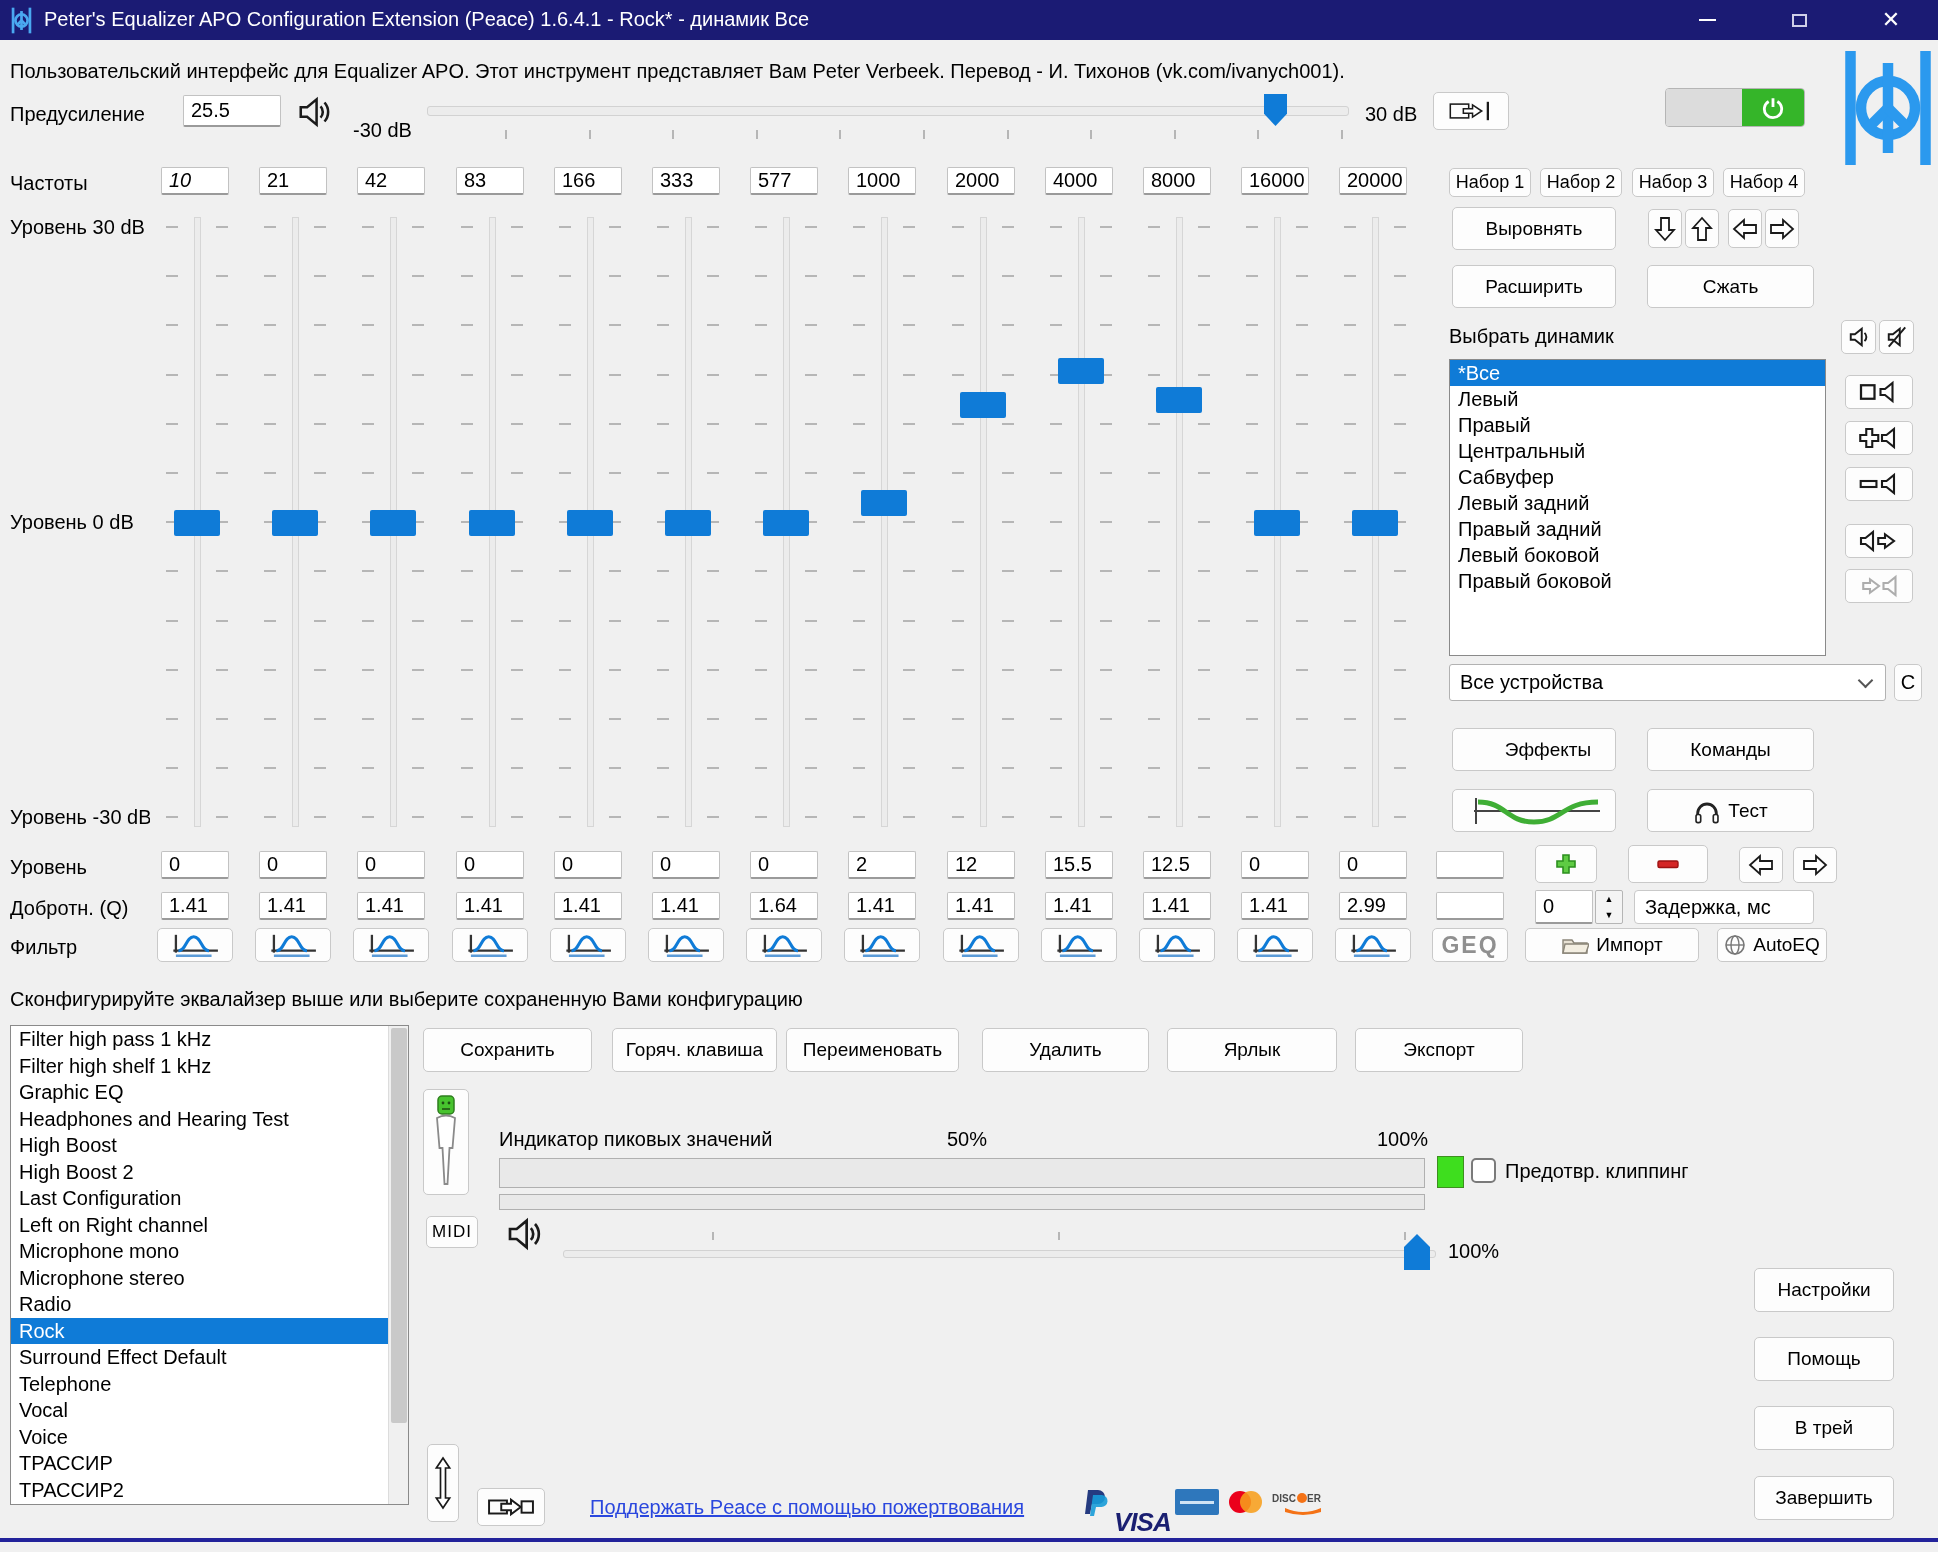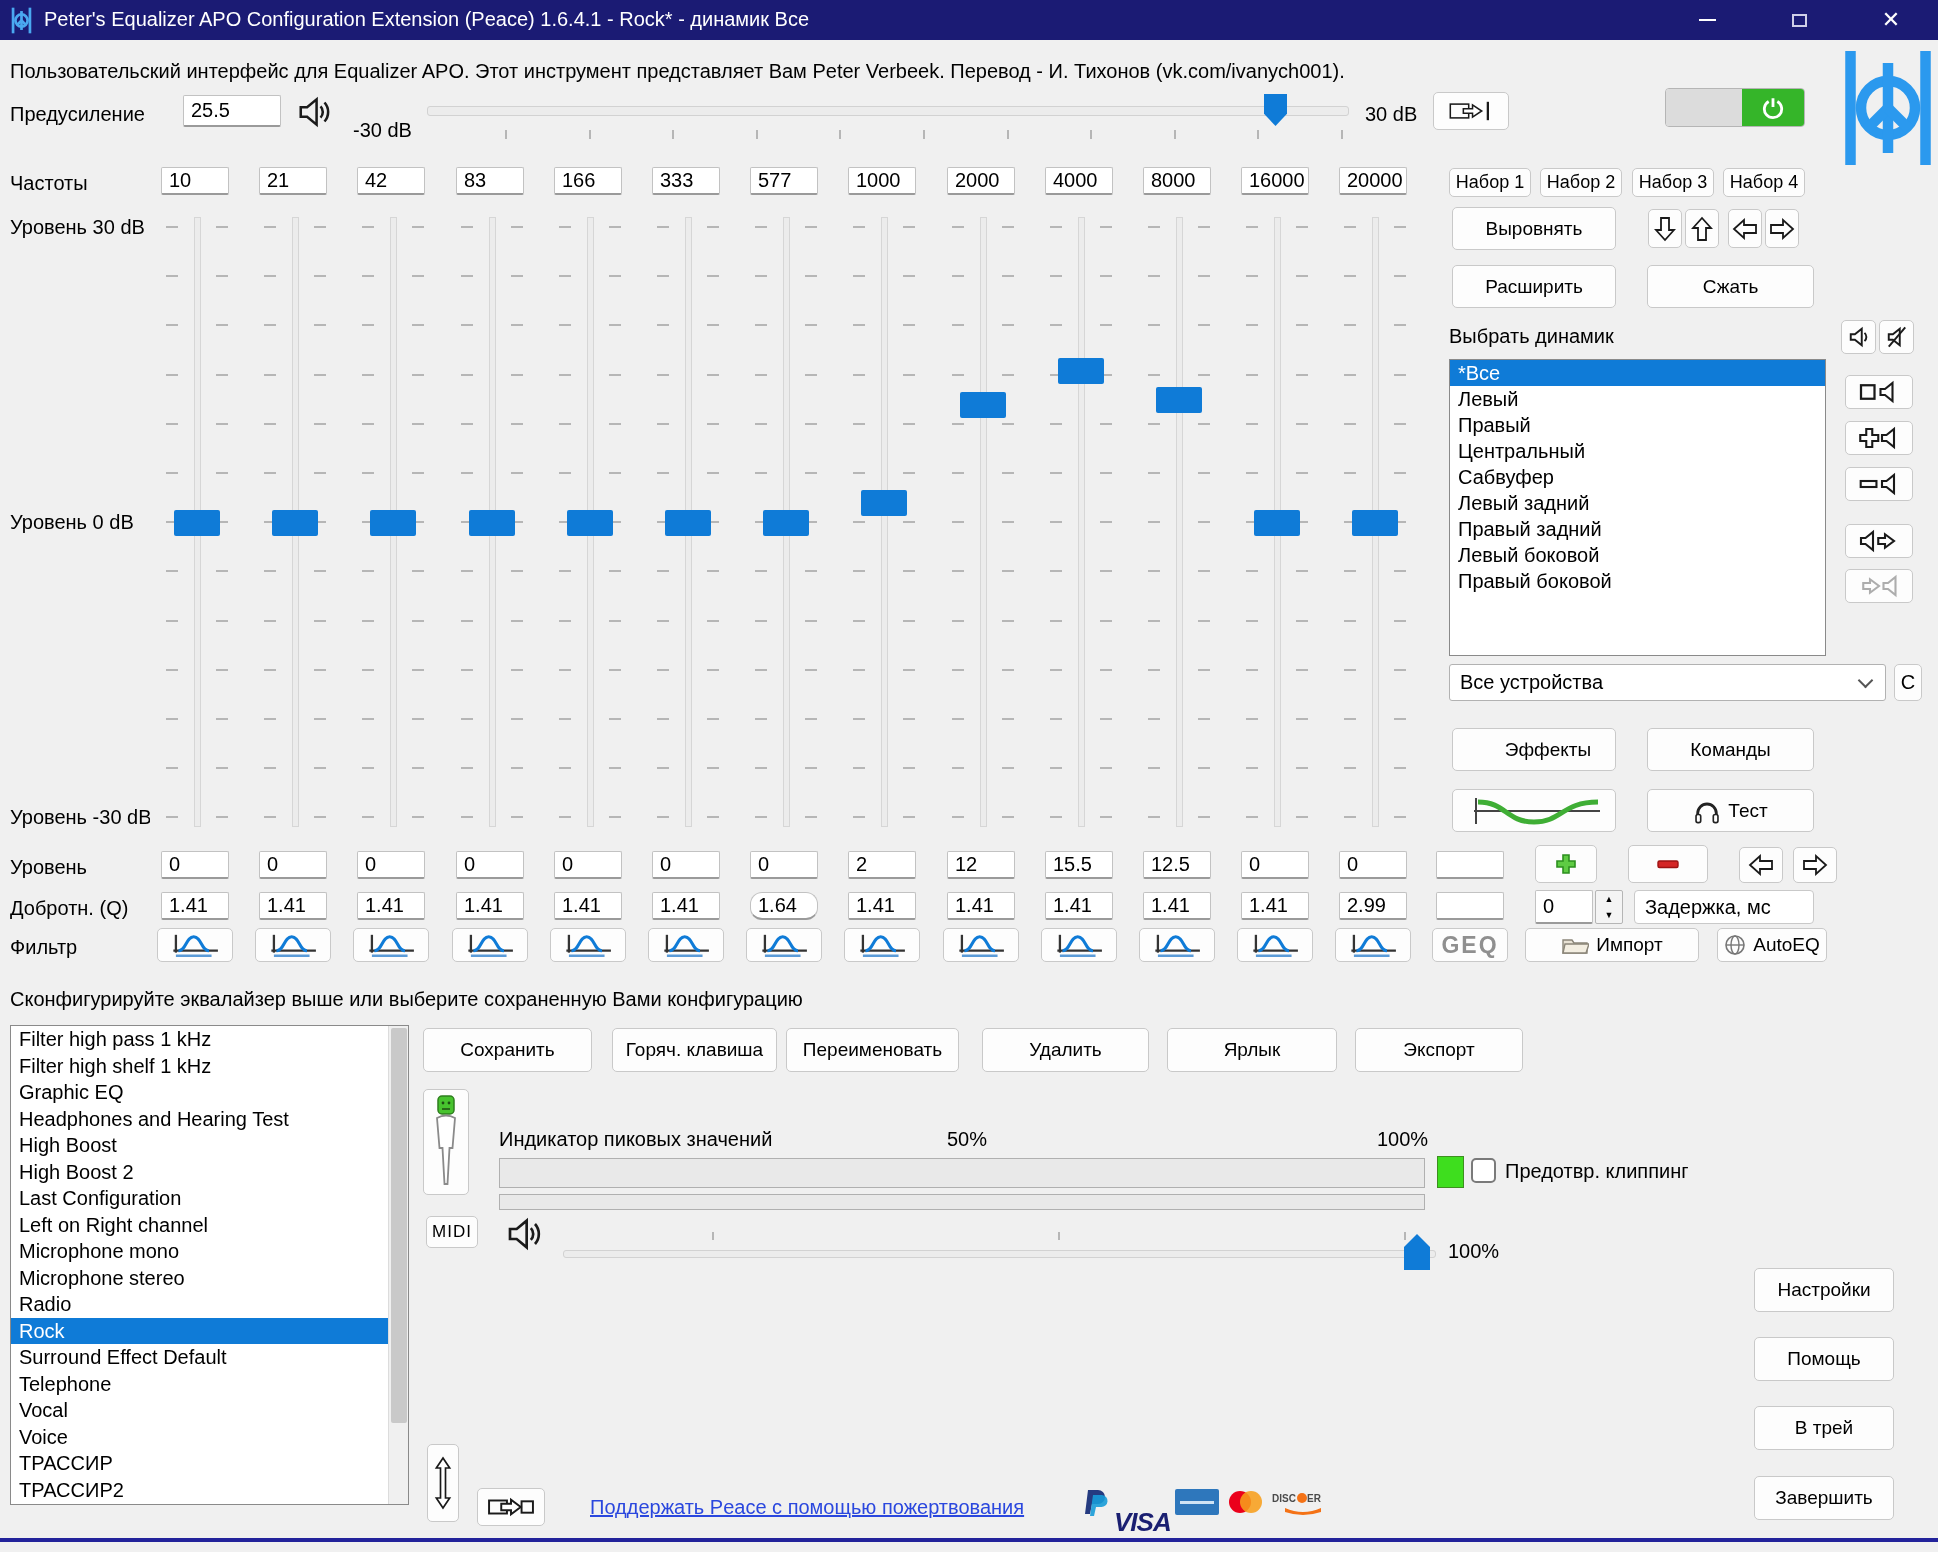--- a/index.html
+++ b/index.html
@@ -114,21 +114,21 @@
   <div class="btn" style="left:1449px; top:168px; width:82px; height:29px; font-size:18px;">Набор 1</div>
   <div class="btn" style="left:1540px; top:168px; width:82px; height:29px; font-size:18px;">Набор 2</div>
   <div class="btn" style="left:1632px; top:168px; width:82px; height:29px; font-size:18px;">Набор 3</div>
   <div class="btn" style="left:1723px; top:168px; width:82px; height:29px; font-size:18px;">Набор 4</div>
 
   <div class="lbl" style="left:10px; top:216px;">Уровень 30 dB</div>
   <div class="lbl" style="left:10px; top:511px;">Уровень 0 dB</div>
   <div class="lbl" style="left:10px; top:806px; width:140px; overflow:hidden;">Уровень -30 dB</div>
 
   <div id="eq-layer" class="abs" style="left:0; top:0; width:1938px; height:1552px; pointer-events:none;">
-      <div class="input" style="left:161px;top:167px;width:68px;height:28px;pointer-events:auto;">10</div>
+      <div class="input" style="left:161px;top:167px;width:68px;height:28px;pointer-events:auto;font-style:italic;">10</div>
       <div class="vticksL" style="left:166px;top:226px;height:596px;pointer-events:auto;"></div>
       <div class="vticksR" style="left:216px;top:226px;height:596px;pointer-events:auto;"></div>
       <div class="vtrack" style="left:194px;top:217px;height:610px;pointer-events:auto;"></div>
       <div class="thumb-v" style="left:174px;top:510px;pointer-events:auto;"></div>
       <div class="input" style="left:161px;top:851px;width:68px;height:28px;pointer-events:auto;">0</div>
       <div class="input" style="left:161px;top:892px;width:68px;height:28px;pointer-events:auto;">1.41</div>
       <div class="btn" style="left:157px;top:928px;width:76px;height:34px;pointer-events:auto;">
         <svg width="56" height="28" viewBox="0 0 44 22">
     <line x1="7" y1="3" x2="7" y2="17" stroke="#333" stroke-width="1.8"></line>
     <line x1="5" y1="15.5" x2="40" y2="15.5" stroke="#333" stroke-width="1.8"></line>
@@ -210,21 +210,21 @@
     <path d="M9 15.5 C15 15.5 15 4.5 21 4.5 C27 4.5 27 15.5 33 15.5" stroke="#0f7bd7" stroke-width="2.4" fill="none"></path>
     <line x1="7" y1="19.5" x2="35" y2="19.5" stroke="#5b9bd8" stroke-width="2"></line>
   </svg>
       </div>
       <div class="input" style="left:750px;top:167px;width:68px;height:28px;pointer-events:auto;">577</div>
       <div class="vticksL" style="left:755px;top:226px;height:596px;pointer-events:auto;"></div>
       <div class="vticksR" style="left:805px;top:226px;height:596px;pointer-events:auto;"></div>
       <div class="vtrack" style="left:783px;top:217px;height:610px;pointer-events:auto;"></div>
       <div class="thumb-v" style="left:763px;top:510px;pointer-events:auto;"></div>
       <div class="input" style="left:750px;top:851px;width:68px;height:28px;pointer-events:auto;">0</div>
-      <div class="input" style="left:750px;top:892px;width:68px;height:28px;pointer-events:auto;border-radius:12px;">1.64</div>
+      <div class="input" style="left:750px;top:892px;width:68px;height:28px;pointer-events:auto;">1.64</div>
       <div class="btn" style="left:746px;top:928px;width:76px;height:34px;pointer-events:auto;">
         <svg width="56" height="28" viewBox="0 0 44 22">
     <line x1="7" y1="3" x2="7" y2="17" stroke="#333" stroke-width="1.8"></line>
     <line x1="5" y1="15.5" x2="40" y2="15.5" stroke="#333" stroke-width="1.8"></line>
     <path d="M9 15.5 C15 15.5 15 4.5 21 4.5 C27 4.5 27 15.5 33 15.5" stroke="#0f7bd7" stroke-width="2.4" fill="none"></path>
     <line x1="7" y1="19.5" x2="35" y2="19.5" stroke="#5b9bd8" stroke-width="2"></line>
   </svg>
       </div>
       <div class="input" style="left:848px;top:167px;width:68px;height:28px;pointer-events:auto;">1000</div>
       <div class="vticksL" style="left:853px;top:226px;height:596px;pointer-events:auto;"></div>

